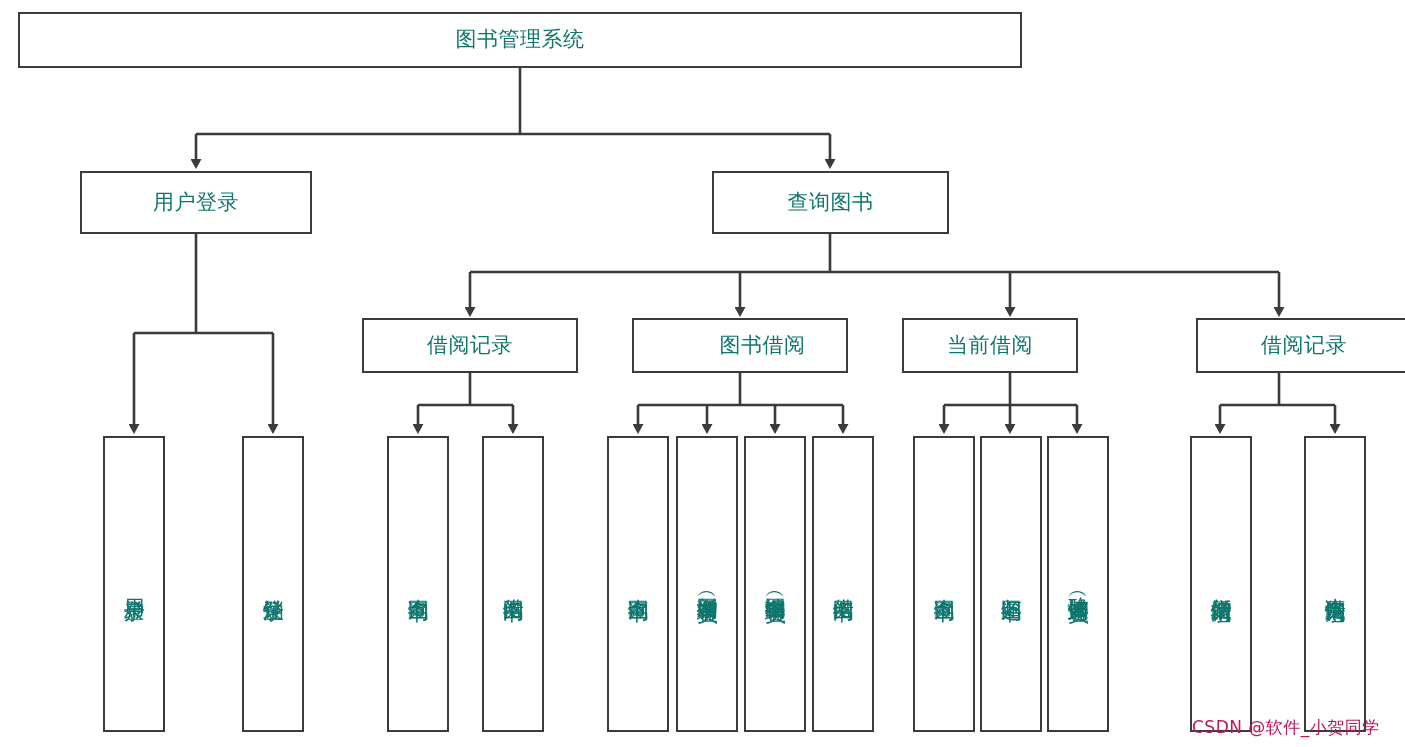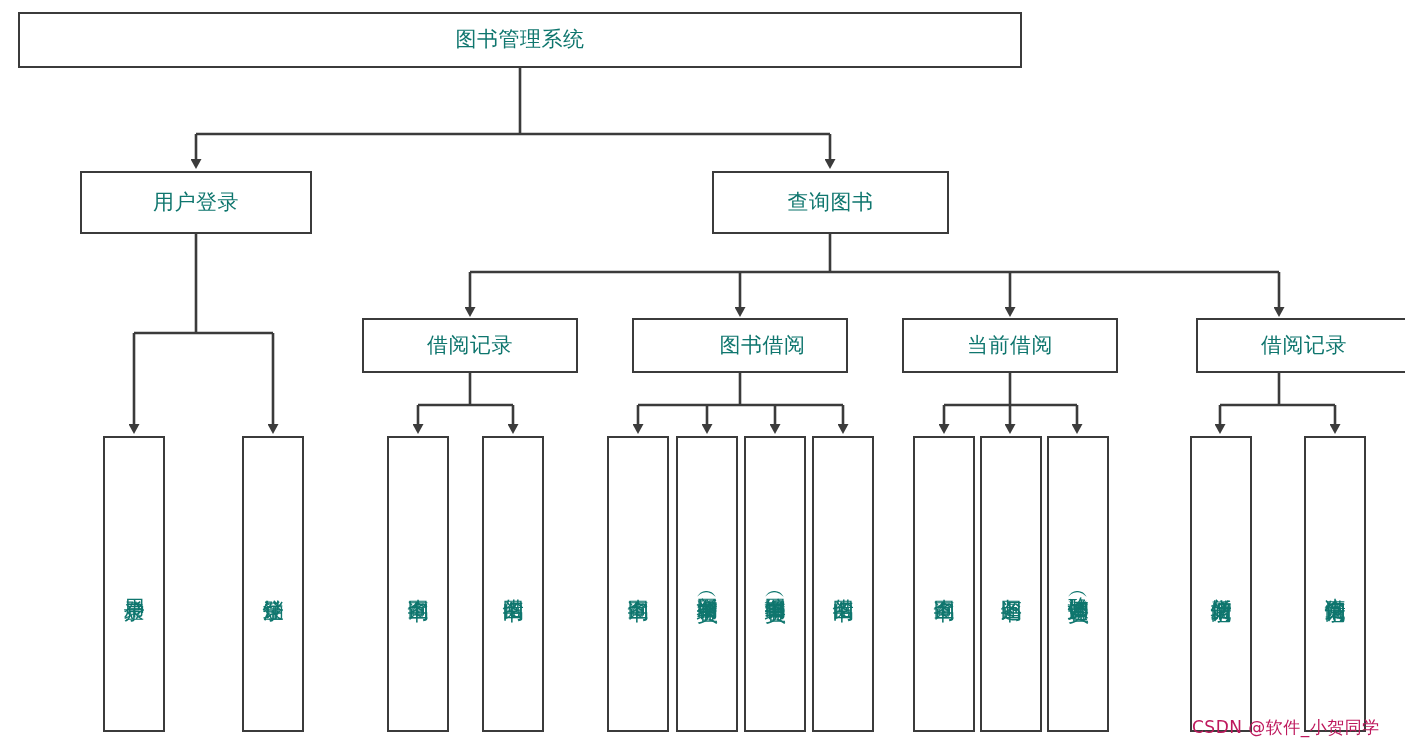--- a/index.html
+++ b/index.html
@@ -129,21 +129,21 @@
   <div class="node horiz" style="left:712px; top:171px; width:237px; height:63px;">
     <span class="label">查询图书</span>
   </div>
 
   <div class="node horiz" style="left:362px; top:318px; width:216px; height:55px;">
     <span class="label">借阅记录</span>
   </div>
   <div class="node horiz" style="left:632px; top:318px; width:216px; height:55px;padding-left:45px;">
     <span class="label">图书借阅</span>
   </div>
-  <div class="node horiz" style="left:902px; top:318px; width:216px; height:55px;">
+  <div class="node horiz" style="left:902px; top:318px; width:176px; height:55px;">
     <span class="label">当前借阅</span>
   </div>
   <div class="node horiz" style="left:1172px; top:318px; width:216px; height:55px;margin-left:24px;">
     <span class="label">借阅记录</span>
   </div>
 
   <div class="node vert" style="left:103px; top:436px; width:62px; height:296px;">
     <span class="label">用户登录</span>
   </div>
   <div class="node vert" style="left:242px; top:436px; width:62px; height:296px;">

